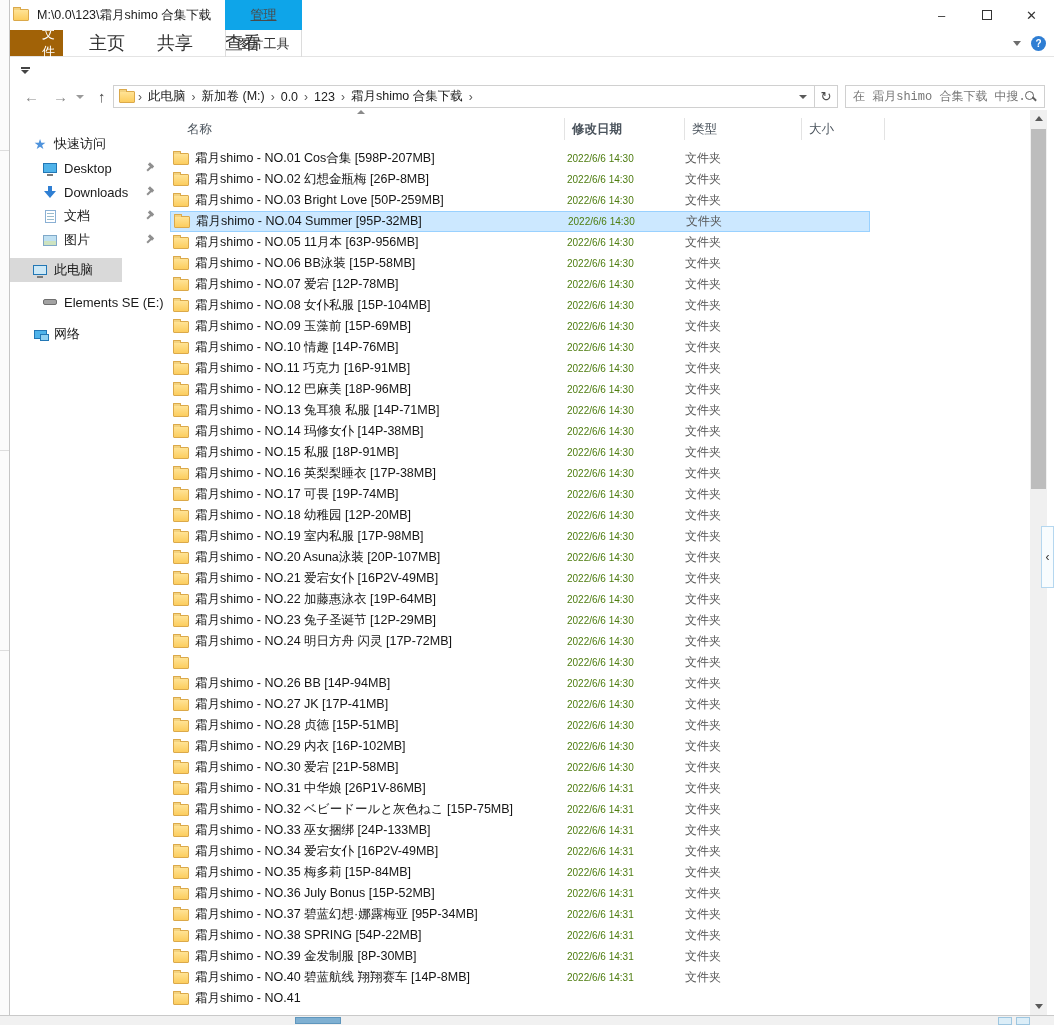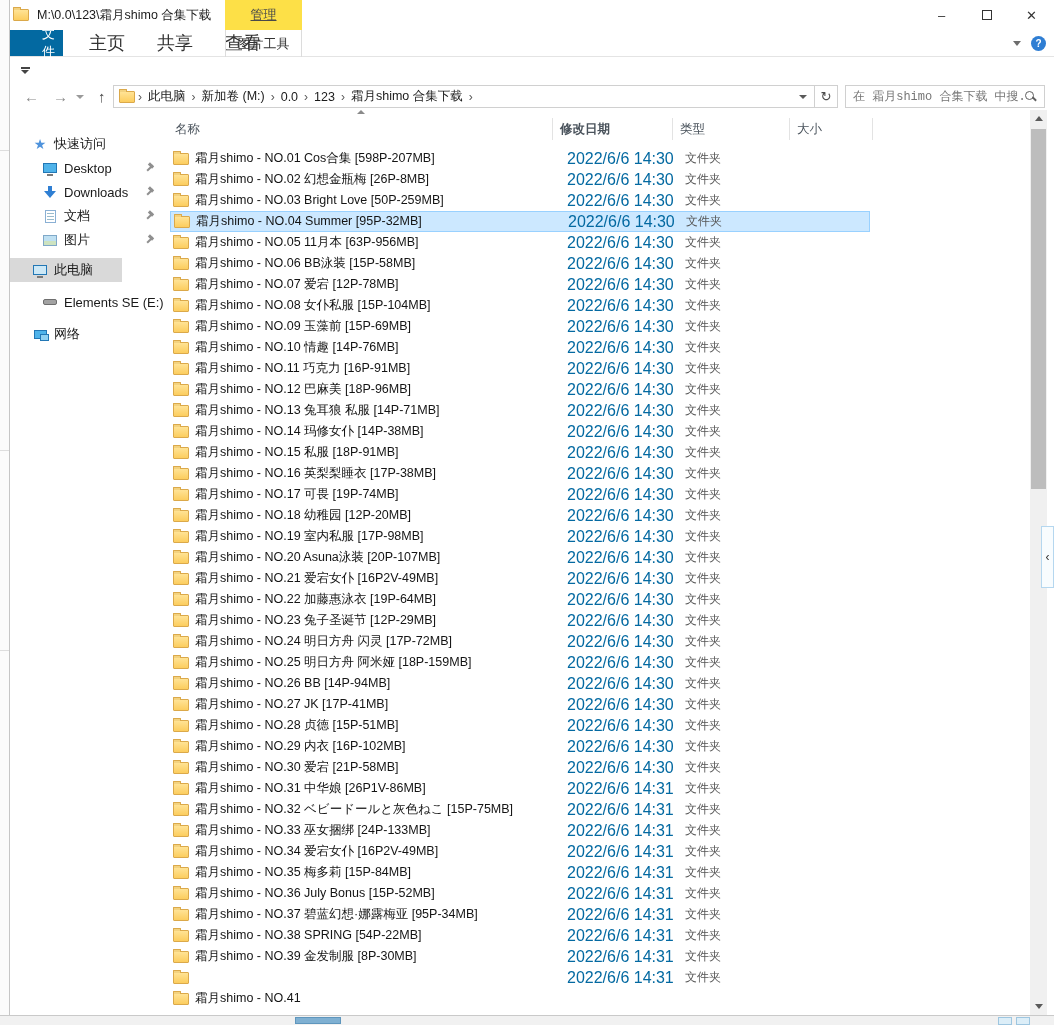--- a/index.html
+++ b/index.html
@@ -89,33 +89,33 @@
 .icon-document i{display:block;width:11px;height:13px;border:1px solid #8ab0d4;background:#fff;position:relative}
 .icon-document i::after{content:"";position:absolute;left:1px;top:2px;width:7px;height:7px;
   background:repeating-linear-gradient(#9bc 0 1px,transparent 1px 3px)}
 .icon-picture i{display:block;width:14px;height:11px;border:1px solid #7fa8c8;background:linear-gradient(#bfe0f2 55%,#cde3c0 45%)}
 .icon-drive i{display:block;width:14px;height:6px;border:1px solid #6e6e6e;background:#a2a2a2;border-radius:2px}
 .icon-network i{display:block;width:13px;height:9px;border:1px solid #2277b5;background:#4fb3ea;position:relative}
 .icon-network i::after{content:"";position:absolute;right:-3px;bottom:-3px;width:7px;height:5px;border:1px solid #2277b5;background:#8ed0f2}
 
 
 .content{position:absolute;left:150px;top:0;width:870px;height:100%;overflow:hidden}
-.lheader{position:absolute;left:0;top:8px;height:24px;width:870px}
+.lheader{position:absolute;left:12px;top:8px;height:24px;width:870px}
 .hcell{position:absolute;top:0;height:22px;display:flex;align-items:center;font-size:12.5px;color:#4a535c;
   border-right:1px solid #e3e3e3;padding-left:7px}
 .sortcaret{position:absolute;left:197px;top:0;width:0;height:0;border-left:4px solid transparent;border-right:4px solid transparent;border-bottom:4px solid #8a8a8a}
 .rows{position:absolute;left:0;top:38px;width:870px}
 .row{position:relative;left:10px;width:700px;height:21px;display:flex;align-items:center}
 .row.sel{background:#cce8ff;border:1px solid #99d1ff}
 .folder-ic{width:16px;height:12px;margin-left:3px;position:relative;background:linear-gradient(#ffe395,#fccd5e);
   border:1px solid #dba94a;border-radius:1px;flex:0 0 16px}
 .folder-ic::before{content:"";position:absolute;left:-1px;top:-3px;width:6px;height:2px;background:#f3d27f;
   border:1px solid #dba94a;border-bottom:none;border-radius:1px 1px 0 0}
 .fname{margin-left:6px;font-size:12.5px;color:#141414;white-space:nowrap}
-.fdate{position:absolute;left:397px;font-size:16px;color:#0369a1;white-space:nowrap}
+.fdate{position:absolute;left:397px;font-size:10px;color:#4d7c0f;white-space:nowrap}
 .ftype{position:absolute;left:515px;font-size:12px;color:#565656;white-space:nowrap}
 
 
 .vscroll{position:absolute;left:1020px;top:0;width:17px;height:100%;background:#f0f0f0}
 .sbtn{position:absolute;left:0;width:17px;height:17px;display:flex;align-items:center;justify-content:center}
 .sbtn.up{top:0}.sbtn.down{bottom:0}
 .tri-up{width:0;height:0;border-left:4px solid transparent;border-right:4px solid transparent;border-bottom:5px solid #5a5a5a}
 .tri-down{width:0;height:0;border-left:4px solid transparent;border-right:4px solid transparent;border-top:5px solid #5a5a5a}
 .vthumb{position:absolute;left:1px;top:19px;width:15px;height:360px;background:#bdbdbd}
 
@@ -143,32 +143,32 @@
     <i style="top:150px"></i>
       <i style="top:450px"></i>
       <i style="top:650px"></i>
   </div>
 
   <div class="win">
 
     <div class="titlebar">
       <span class="folder-ic title-ic"></span>
       <span class="title-text">M:\0.0\123\霜月shimo 合集下载</span>
-      <div class="manage-tab" style="background: #fde047; text-decoration: underline;">管理</div>
+      <div class="manage-tab" style="background: #0ea5e9; text-decoration: underline;">管理</div>
       <div class="caption-btns">
         <div class="cap">–</div>
         <div class="cap">
             <span class="max-glyph"></span>
           </div>
         <div class="cap">✕</div>
       </div>
     </div>
 
     <div class="ribbonrow">
-      <div class="ftab" style="background: #0369a1; padding-left: 32px;">文件</div>
+      <div class="ftab" style="background: #a16207; padding-left: 32px;">文件</div>
       <div id="ribbon-tabs" style="display:flex;margin-left:10px">
   <span class="rtab">主页</span>
 
   <span class="rtab">共享</span>
 
   <span class="rtab">查看</span>
 </div>
       <div class="ctx-tab">图片工具</div>
       <div class="ribbon-right">
         <span class="chev-down"></span>
@@ -459,21 +459,20 @@
 
   <div class="row">
     <span class="folder-ic"></span>
     <span class="fname">霜月shimo - NO.24 明日方舟 闪灵 [17P-72MB]</span>
     <span class="fdate">2022/6/6 14:30</span>
     <span class="ftype">文件夹</span>
   </div>
 
   <div class="row">
     <span class="folder-ic"></span>
-    <span class="fname">霜月shimo - NO.25 明日方舟 阿米娅 [18P-159MB]</span>
     <span class="fdate">2022/6/6 14:30</span>
     <span class="ftype">文件夹</span>
   </div>
 
   <div class="row">
     <span class="folder-ic"></span>
     <span class="fname">霜月shimo - NO.26 BB [14P-94MB]</span>
     <span class="fdate">2022/6/6 14:30</span>
     <span class="ftype">文件夹</span>
   </div>
@@ -564,20 +563,21 @@
 
   <div class="row">
     <span class="folder-ic"></span>
     <span class="fname">霜月shimo - NO.39 金发制服 [8P-30MB]</span>
     <span class="fdate">2022/6/6 14:31</span>
     <span class="ftype">文件夹</span>
   </div>
 
   <div class="row">
     <span class="folder-ic"></span>
+    <span class="fname">霜月shimo - NO.40 碧蓝航线 翔翔赛车 [14P-8MB]</span>
     <span class="fdate">2022/6/6 14:31</span>
     <span class="ftype">文件夹</span>
   </div>
 
   <div class="row">
     <span class="folder-ic"></span>
     <span class="fname">霜月shimo - NO.41</span>
     <span class="fdate"></span>
     <span class="ftype"></span>
   </div>

